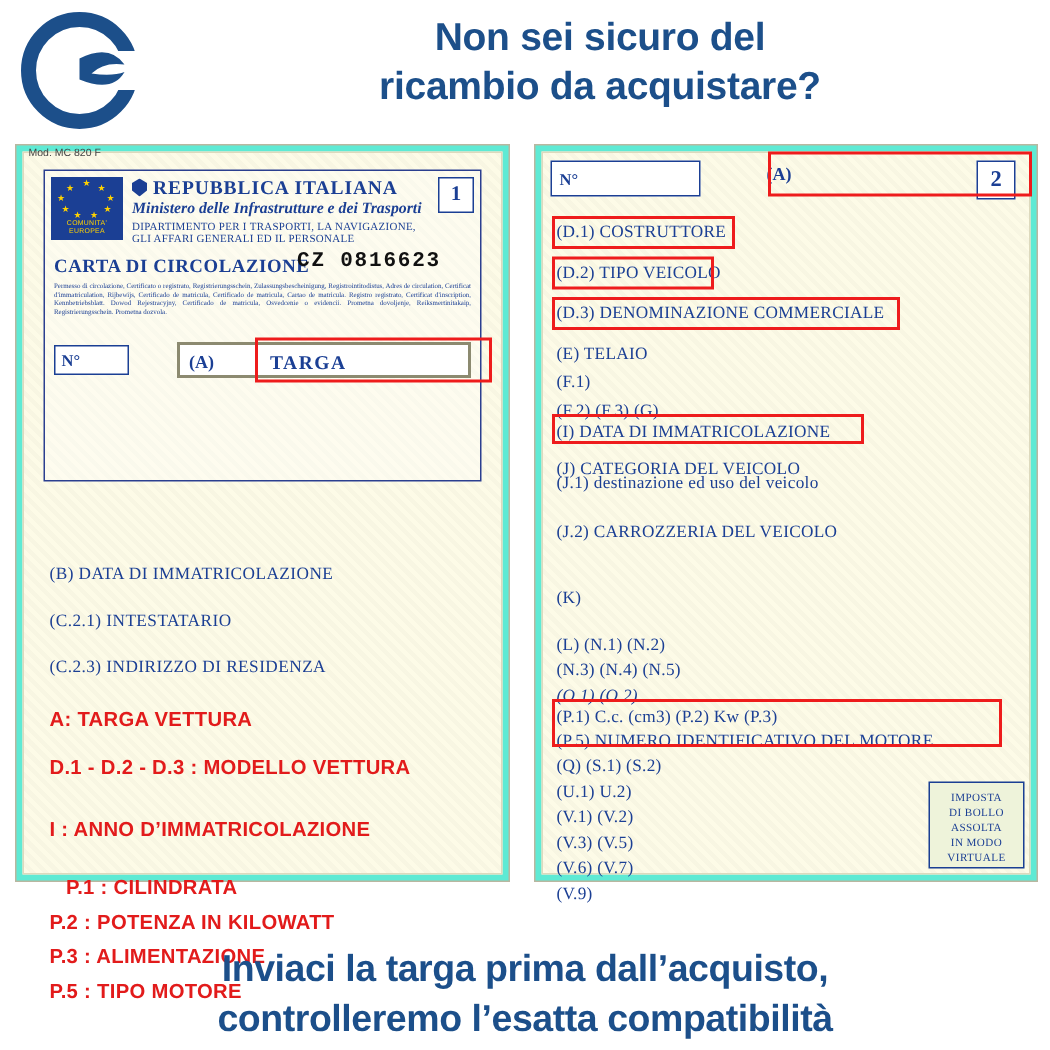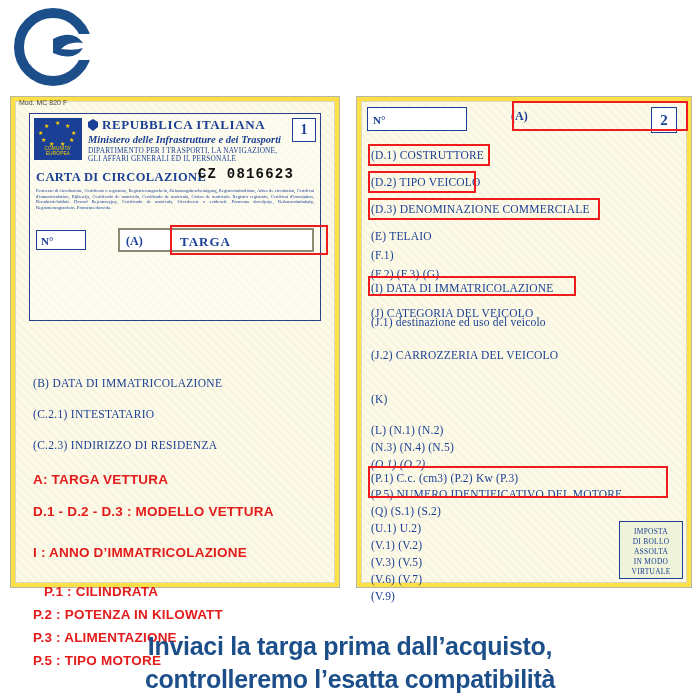--- a/index.html
+++ b/index.html
@@ -33,21 +33,21 @@
     text-align:center;
     color:#1c4f8a;
     font-weight:bold;
     font-size:25px;
     line-height:33px;
     letter-spacing:-0.3px;
   }
   
   .doc{
     position:absolute;
-    background:#fde047;
+    background:#5eead4;
     border:1px solid #b9b7a0;
     box-sizing:border-box;
   }
   .doc-left{left:10px;top:96px;width:330px;height:492px;}
   .doc-right{left:356px;top:96px;width:336px;height:492px;}
 
   .paper{
     position:absolute;left:4px;top:4px;right:4px;bottom:4px;
     background:
       repeating-linear-gradient(45deg, rgba(255,255,255,0.0) 0 3px, rgba(0,0,0,0.018) 3px 6px),
@@ -185,20 +185,22 @@
 
 <div class="header">
   <div class="logo">
     <svg width="86" height="78" viewBox="0 0 86 78">
       <circle cx="43" cy="39" r="34" fill="none" stroke="#1c4f8a" stroke-width="10"></circle>
       <rect x="43" y="26" width="40" height="26" fill="#ffffff"></rect>
       <path d="M43 31 q20 -10 30 4 q-14 -2 -22 6 q14 2 22 -1 q-8 14 -30 5 z" fill="#1c4f8a"></path>
     </svg>
   </div>
   <div class="headline">
+    <div>Non sei sicuro del</div>
+    <div>ricambio da acquistare?</div>
   </div>
 </div>
 
 <div class="doc doc-left">
   <div class="paper"></div>
 
   <div class="modtext">Mod. MC 820 F</div>
 
   <div class="lbox">
     <div class="flag">

